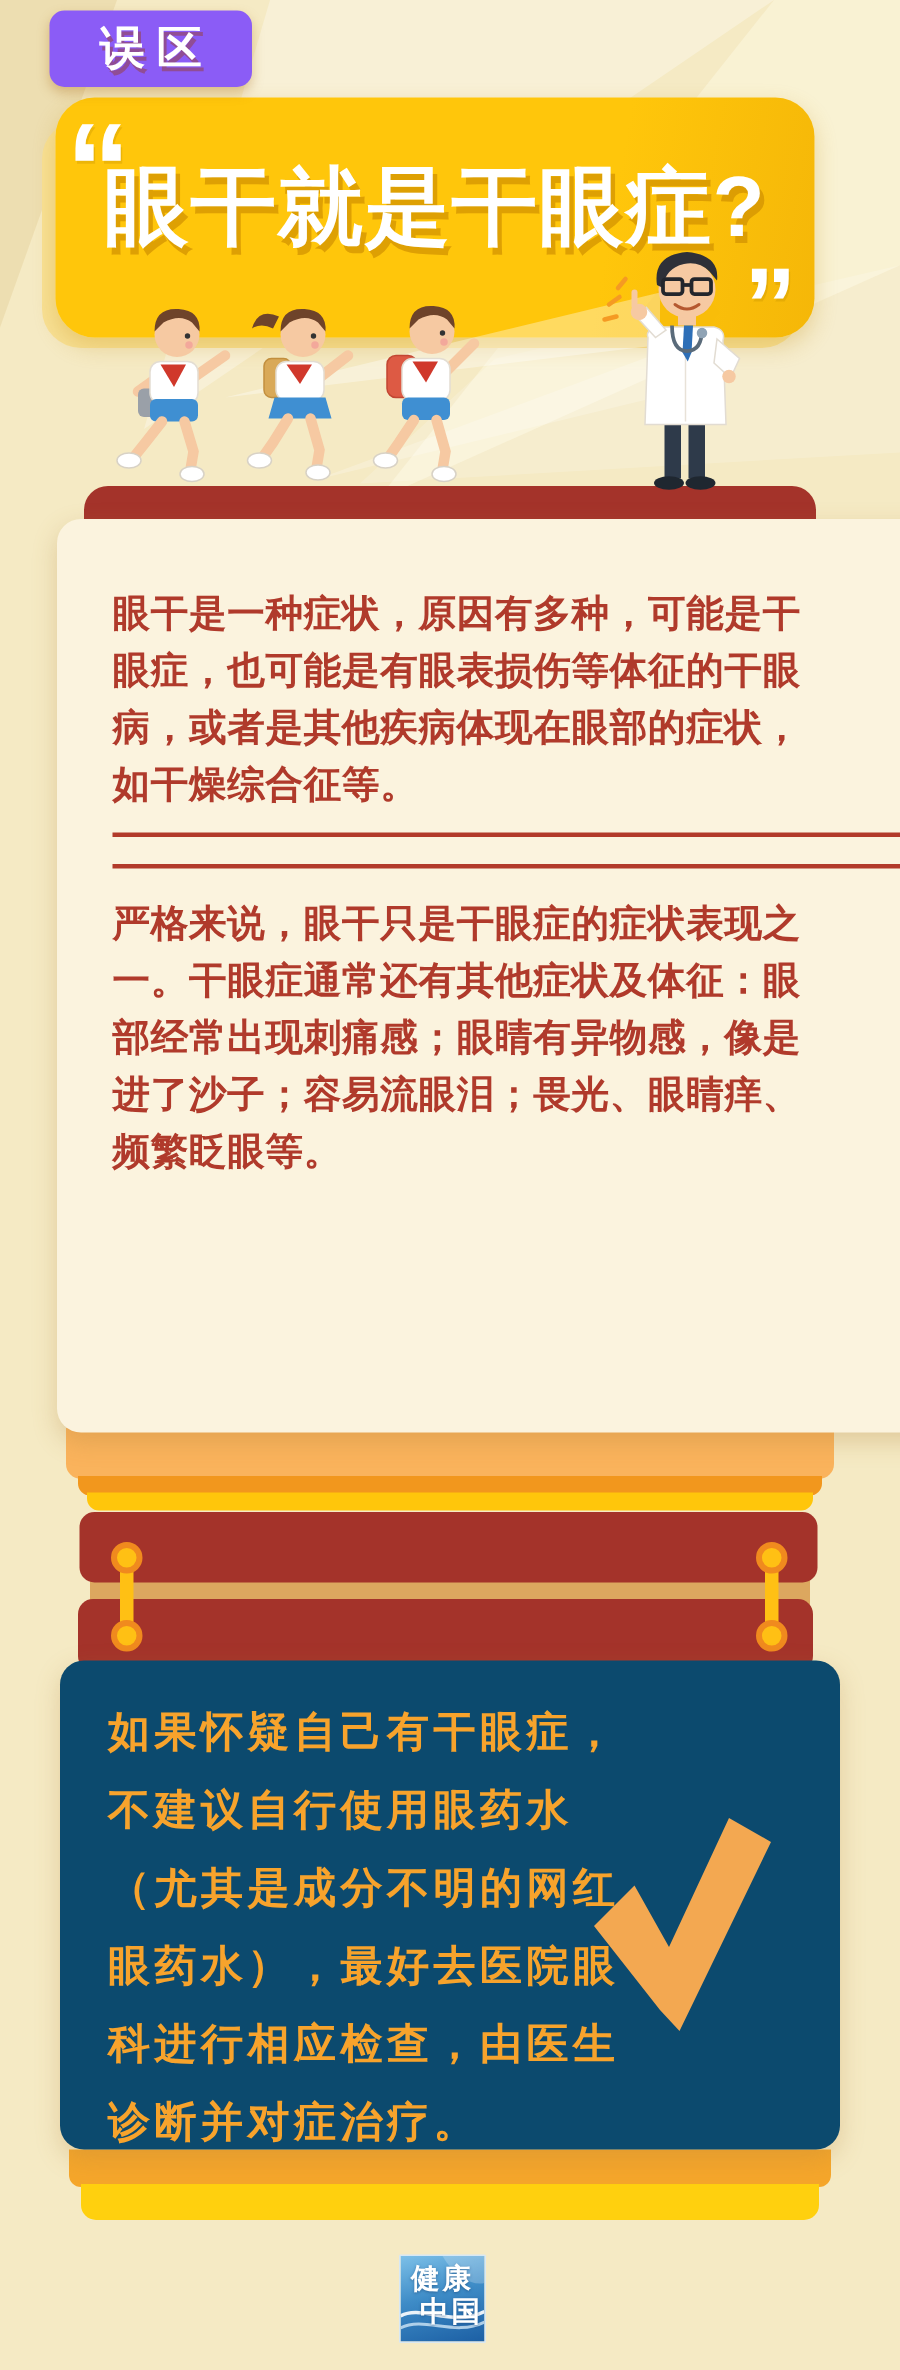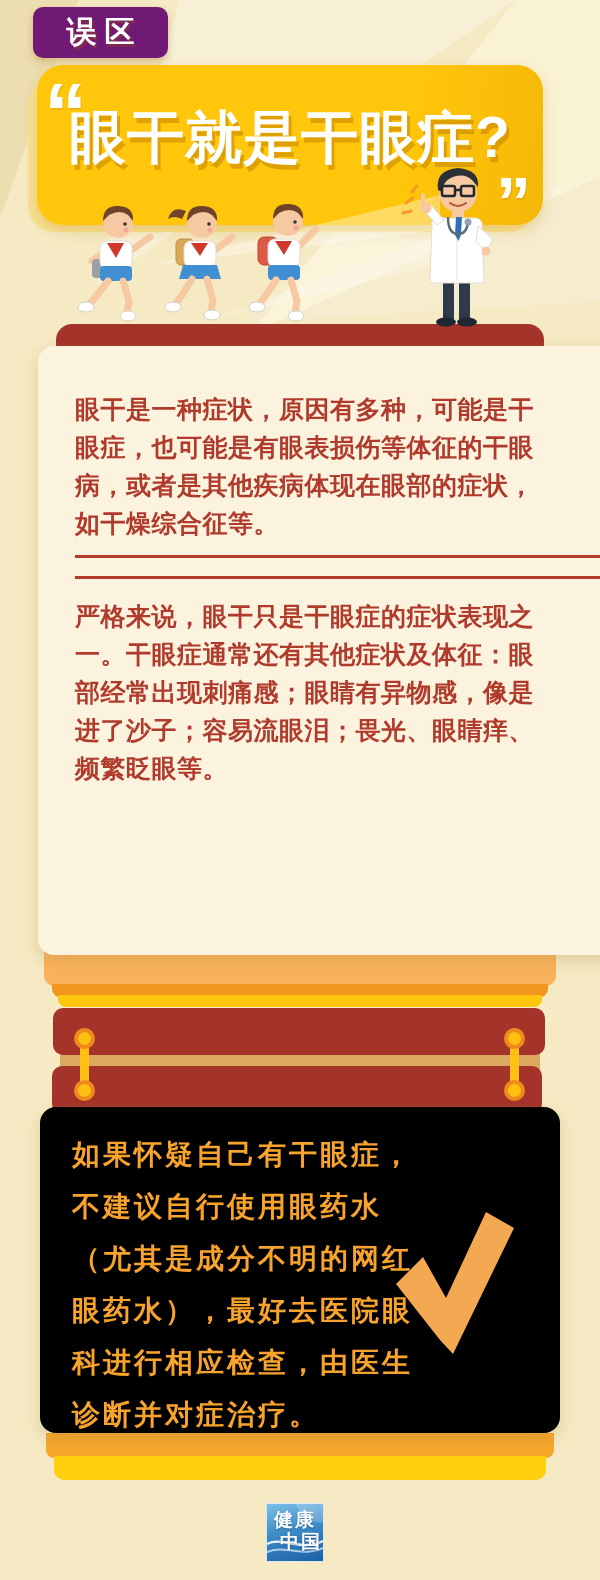--- a/index.html
+++ b/index.html
@@ -13,21 +13,21 @@
   .bg-shapes{position:absolute;left:0;top:0;width:600px;height:520px;z-index:0;}
   .bg-tri{position:absolute;left:0;top:0;width:100%;height:100%;}
   .bg-tri1{background:rgba(255,255,255,.30);clip-path:polygon(30% 0,86% 0,16% 55%);}
   .bg-tri2{background:rgba(252,246,222,.60);clip-path:polygon(86% 0,100% 0,100% 34%,42% 64%);}
   .bg-tri3{background:rgba(200,160,80,.16);clip-path:polygon(0 0,13% 0,0 42%);}
   .bg-tri4{background:rgba(255,255,255,.18);clip-path:polygon(55% 46%,100% 34%,100% 58%,40% 62%);}
 
   
   .badge{
     left:33px;top:7px;width:135px;height:51px;border-radius:10px;
-    background:#701a75;z-index:4;display:flex;align-items:center;justify-content:center;
+    background:#8b5cf6;z-index:4;display:flex;align-items:center;justify-content:center;
     box-shadow:0 4px 8px rgba(170,110,30,.35);
   }
   .badge span{
     color:#fff;font-size:30px;font-weight:bold;letter-spacing:8px;padding-left:8px;
     text-shadow:2px 3px 0 rgba(150,60,30,.45);
   }
 
   
   .banner-underlay{
     left:28px;top:80px;width:506px;height:152px;border-radius:26px;
@@ -76,21 +76,21 @@
   .binder-bar1{left:53px;top:1008px;width:492px;height:47px;border-radius:10px;background:#a4332a;z-index:2;}
   .binder-bar2{left:52px;top:1066px;width:490px;height:48px;border-radius:10px;background:#a4332a;z-index:2;}
   .link-bar{width:9px;height:64px;border-radius:5px;background:#ffc014;z-index:3;top:1030px;}
   .link-l{left:80px;} .link-r{left:510px;}
   .ring{width:13px;height:13px;border-radius:50%;background:#ffc014;border:4px solid #f08a1e;z-index:3;}
   .ring-tl{left:74px;top:1028px;} .ring-bl{left:74px;top:1080px;}
   .ring-tr{left:504px;top:1028px;} .ring-br{left:504px;top:1080px;}
 
   
   .panel2{
-    left:40px;top:1107px;width:520px;height:326px;border-radius:16px;background:#000000;z-index:4;
+    left:40px;top:1107px;width:520px;height:326px;border-radius:16px;background:#0c4a6e;z-index:4;
     box-shadow:0 6px 16px rgba(175,130,60,.28);box-sizing:border-box;padding:22px 30px 4px 32px;
   }
   .panel2 p{
     margin:0;white-space:pre-line;color:#f7a32c;font-weight:bold;
     font-size:28px;line-height:52px;letter-spacing:3px;
   }
   .check{left:396px;top:1212px;z-index:5;}
   .band-o2{left:46px;top:1433px;width:508px;height:25px;border-radius:0 0 8px 8px;background:#f5a62b;z-index:1;}
   .band-y2{left:54px;top:1456px;width:492px;height:24px;border-radius:0 0 10px 10px;background:#ffd00e;z-index:1;}
 

